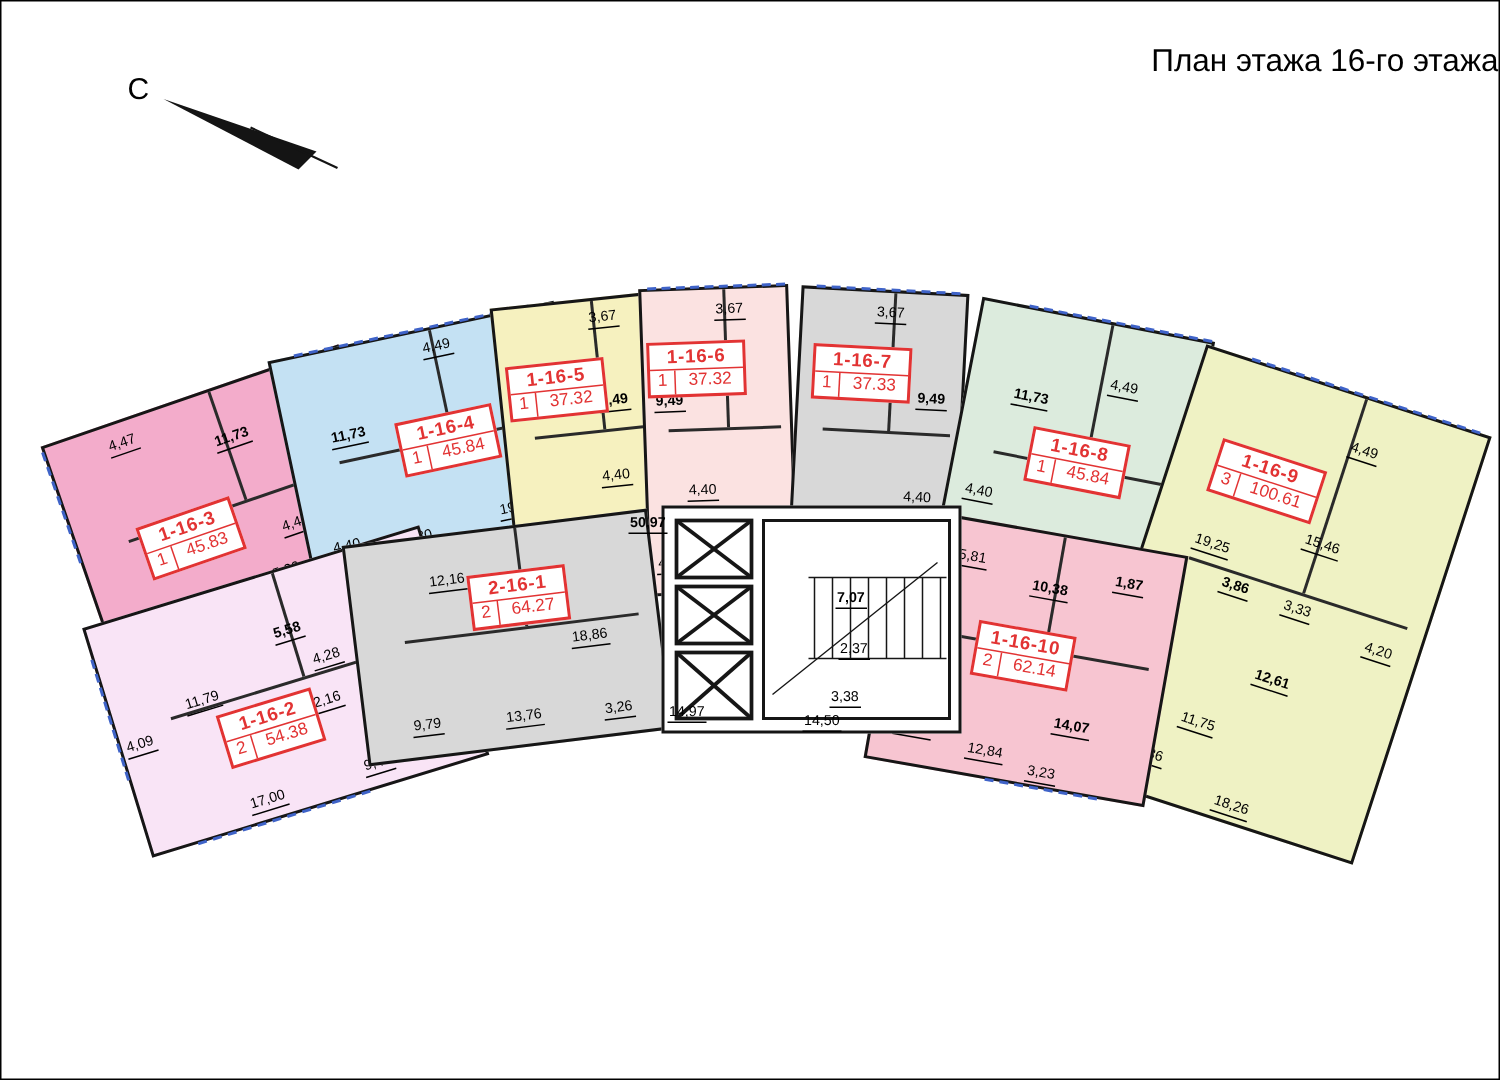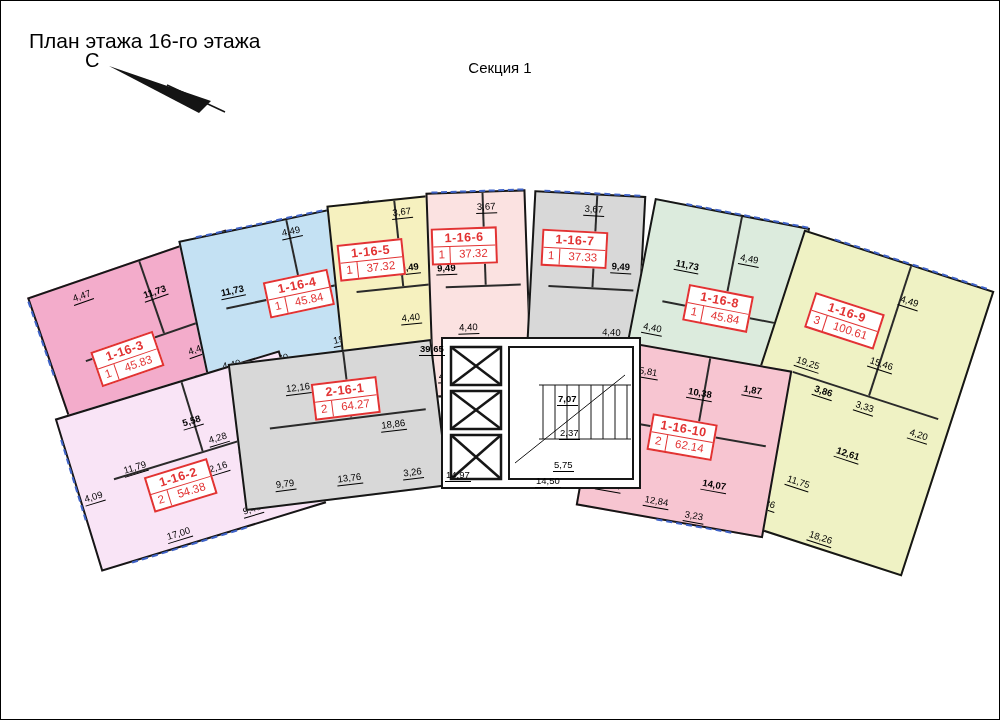--- a/index.html
+++ b/index.html
@@ -1,17 +1,17 @@
 <!DOCTYPE html>
 <html><head>
 <meta charset="utf-8">
 <style>
   html,body{margin:0;padding:0;background:#fff;font-family:"Liberation Sans",sans-serif;}
   .sheet{position:relative;width:1000px;height:720px;background:#fff;border:1px solid #000;box-sizing:border-box;overflow:hidden;}
-  .title{position:absolute;top:28px;left:0;right:0;text-align:left;font-size:21px;color:#000;padding-left:28px;}
+  .title{position:absolute;top:28px;left:0;right:0;text-align:right;font-size:21px;color:#000;}
   .subtitle{position:absolute;top:58px;left:0;right:0;text-align:center;font-size:15px;color:#000;}
   .north{position:absolute;left:84px;top:52px;width:130px;height:60px;}
   .north .nl{position:absolute;left:0;top:-4px;font-size:20px;color:#000;}
   .north svg{position:absolute;left:22px;top:10px;}
   .apt{position:absolute;border:2px solid #161616;box-sizing:border-box;z-index:1;}
   .apt::before{content:"";position:absolute;top:0;left:56%;width:2px;height:46%;background:#2a2a2a;}
   .apt::after{content:"";position:absolute;left:16%;right:6%;top:46%;height:2px;background:#2a2a2a;}
   .core{position:absolute;background:#fff;border:2px solid #161616;box-sizing:border-box;z-index:4;}
   .lbl{position:absolute;background:#fff;border:2px solid #e23333;color:#e23333;z-index:6;text-align:center;line-height:1.15;}
   .lbl .id{font-weight:bold;font-size:12.5px;padding:1px 7px;border-bottom:1px solid #e23333;letter-spacing:.5px;white-space:nowrap;}
@@ -23,21 +23,20 @@
   .balc-h{position:absolute;border-top:2px dashed #3f63c8;z-index:5;height:0;}
   .balc-v{position:absolute;border-left:2px dashed #3f63c8;z-index:5;width:0;}
   .free-dims .dim{z-index:7;}
 </style>
 </head>
 <body>
 
 <div class="sheet">
 
   <div class="title">План этажа 16-го этажа</div>
-  <div class="subtitle">Секция 1</div>
 
   <div class="north">
     <span class="nl">С</span>
     <svg width="120" height="52" viewBox="0 0 120 52">
       <polygon points="2,3 104,38 92,50" fill="#141414"></polygon>
       <path d="M60,22 L118,49" stroke="#141414" stroke-width="1.5" fill="none"></path>
     </svg>
   </div>
 
   <div class="apt" style="left: 48px; top: 258px; width: 210px; height: 170px; transform: rotate(-19deg); background-color: rgb(243, 172, 203);">
@@ -236,21 +235,21 @@
         <line x1="148" y1="46" x2="148" y2="100"></line>
           <line x1="160" y1="46" x2="160" y2="100"></line>
         <line x1="172" y1="46" x2="172" y2="100"></line>
           <line x1="184" y1="46" x2="184" y2="100"></line>
         <line x1="72" y1="124" x2="182" y2="36"></line>
       </g>
     </svg>
   </div>
 
   <div class="free-dims">
-    <span class="dim b" style="left:418px;top:342px;">39,65</span>
+    <span class="dim b" style="left:418px;top:342px;">50,97</span>
     <span class="dim" style="left:444px;top:468px;">14,97</span>
     <span class="dim" style="left:534px;top:439px;margin-top:35px;">14,50</span>
     <span class="dim b" style="left:556px;top:392px;">7,07</span>
     <span class="dim" style="left:558px;top:426px;">2,37</span>
-    <span class="dim" style="left:552px;top:458px;">5,75</span>
+    <span class="dim" style="left:552px;top:458px;">3,38</span>
   </div>
 
 </div>
 
 </body></html>

